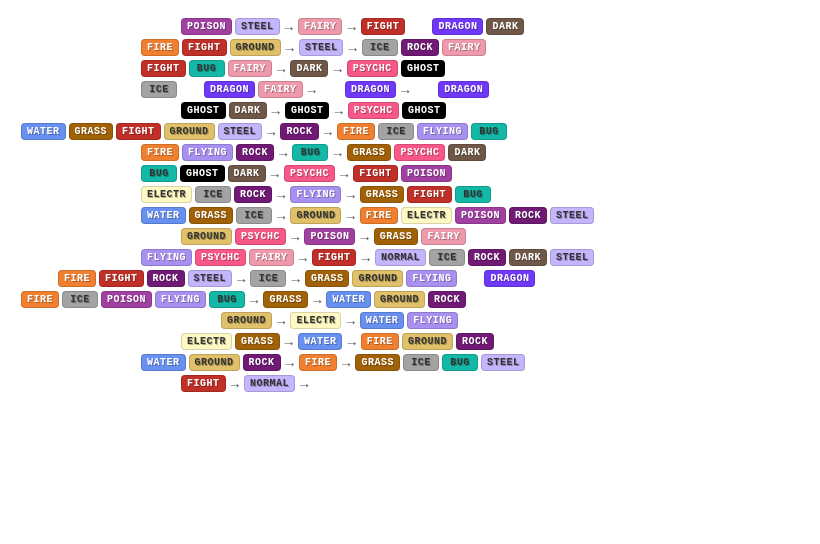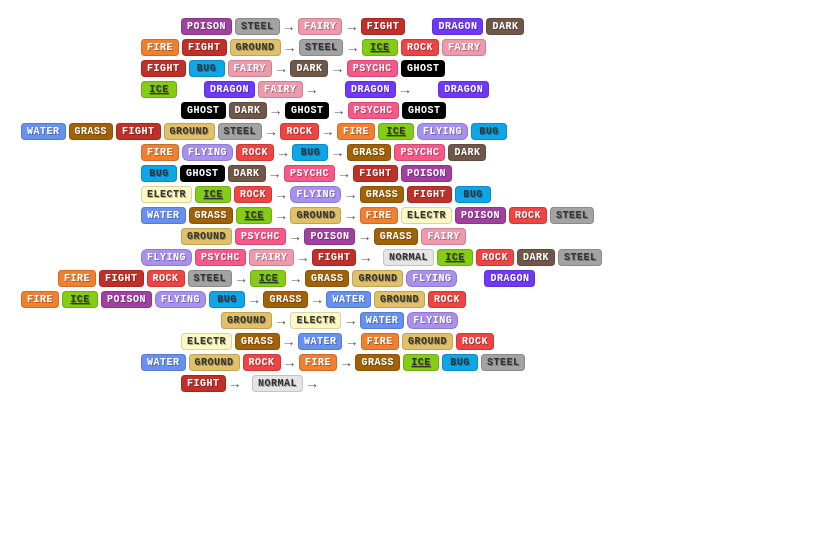--- a/index.html
+++ b/index.html
@@ -45,34 +45,34 @@
       color: #555;
       font-size: 14px;
       padding: 0 2px;
       font-weight: normal;
     }
     
     .type-water    { background: #6890F0; }
     .type-fire     { background: #F08030; }
     .type-grass    { background: #a16207; }
     .type-poison   { background: #A040A0; }
-    .type-steel    { background: #a3a3a3; color: #333; }
+    .type-steel    { background: #c4b5fd; color: #333; }
     .type-fairy    { background: #EE99AC; }
     .type-fight    { background: #C03028; }
     .type-dragon   { background: #7038F8; margin-left: 24px; }
     .type-dark     { background: #705848; }
-    .type-ice      { background: #84cc16; color: #333; text-decoration: underline; }
-    .type-rock     { background: #ef4444; text-align: right; }
-    .type-bug      { background: #0ea5e9; color: #333; }
+    .type-ice      { background: #a3a3a3; color: #333; }
+    .type-rock     { background: #701a75; text-align: right; }
+    .type-bug      { background: #14b8a6; color: #333; }
     .type-ghost    { background: #000000; }
     .type-psychic  { background: #F85888; }
     .type-ground   { background: #E0C068; color: #333; }
-    .type-flying   { background: #A890F0; border-radius: 6px; }
+    .type-flying   { background: #A890F0; }
     .type-electric { background: #fef9c3; color: #333; }
-    .type-normal   { background: #e5e5e5; color: #333; margin-left: 8px; }
+    .type-normal   { background: #c4b5fd; color: #333; }
   </style>
 </head>
 <body>
 
 <div class="chart" id="chart-container">
 <div class="row">
       <span style="display: inline-block; width: 160px;"></span>
       <span class="badge type-poison">POISON</span>
       <span class="badge type-steel">STEEL</span>
       <span class="arrow">→</span>

